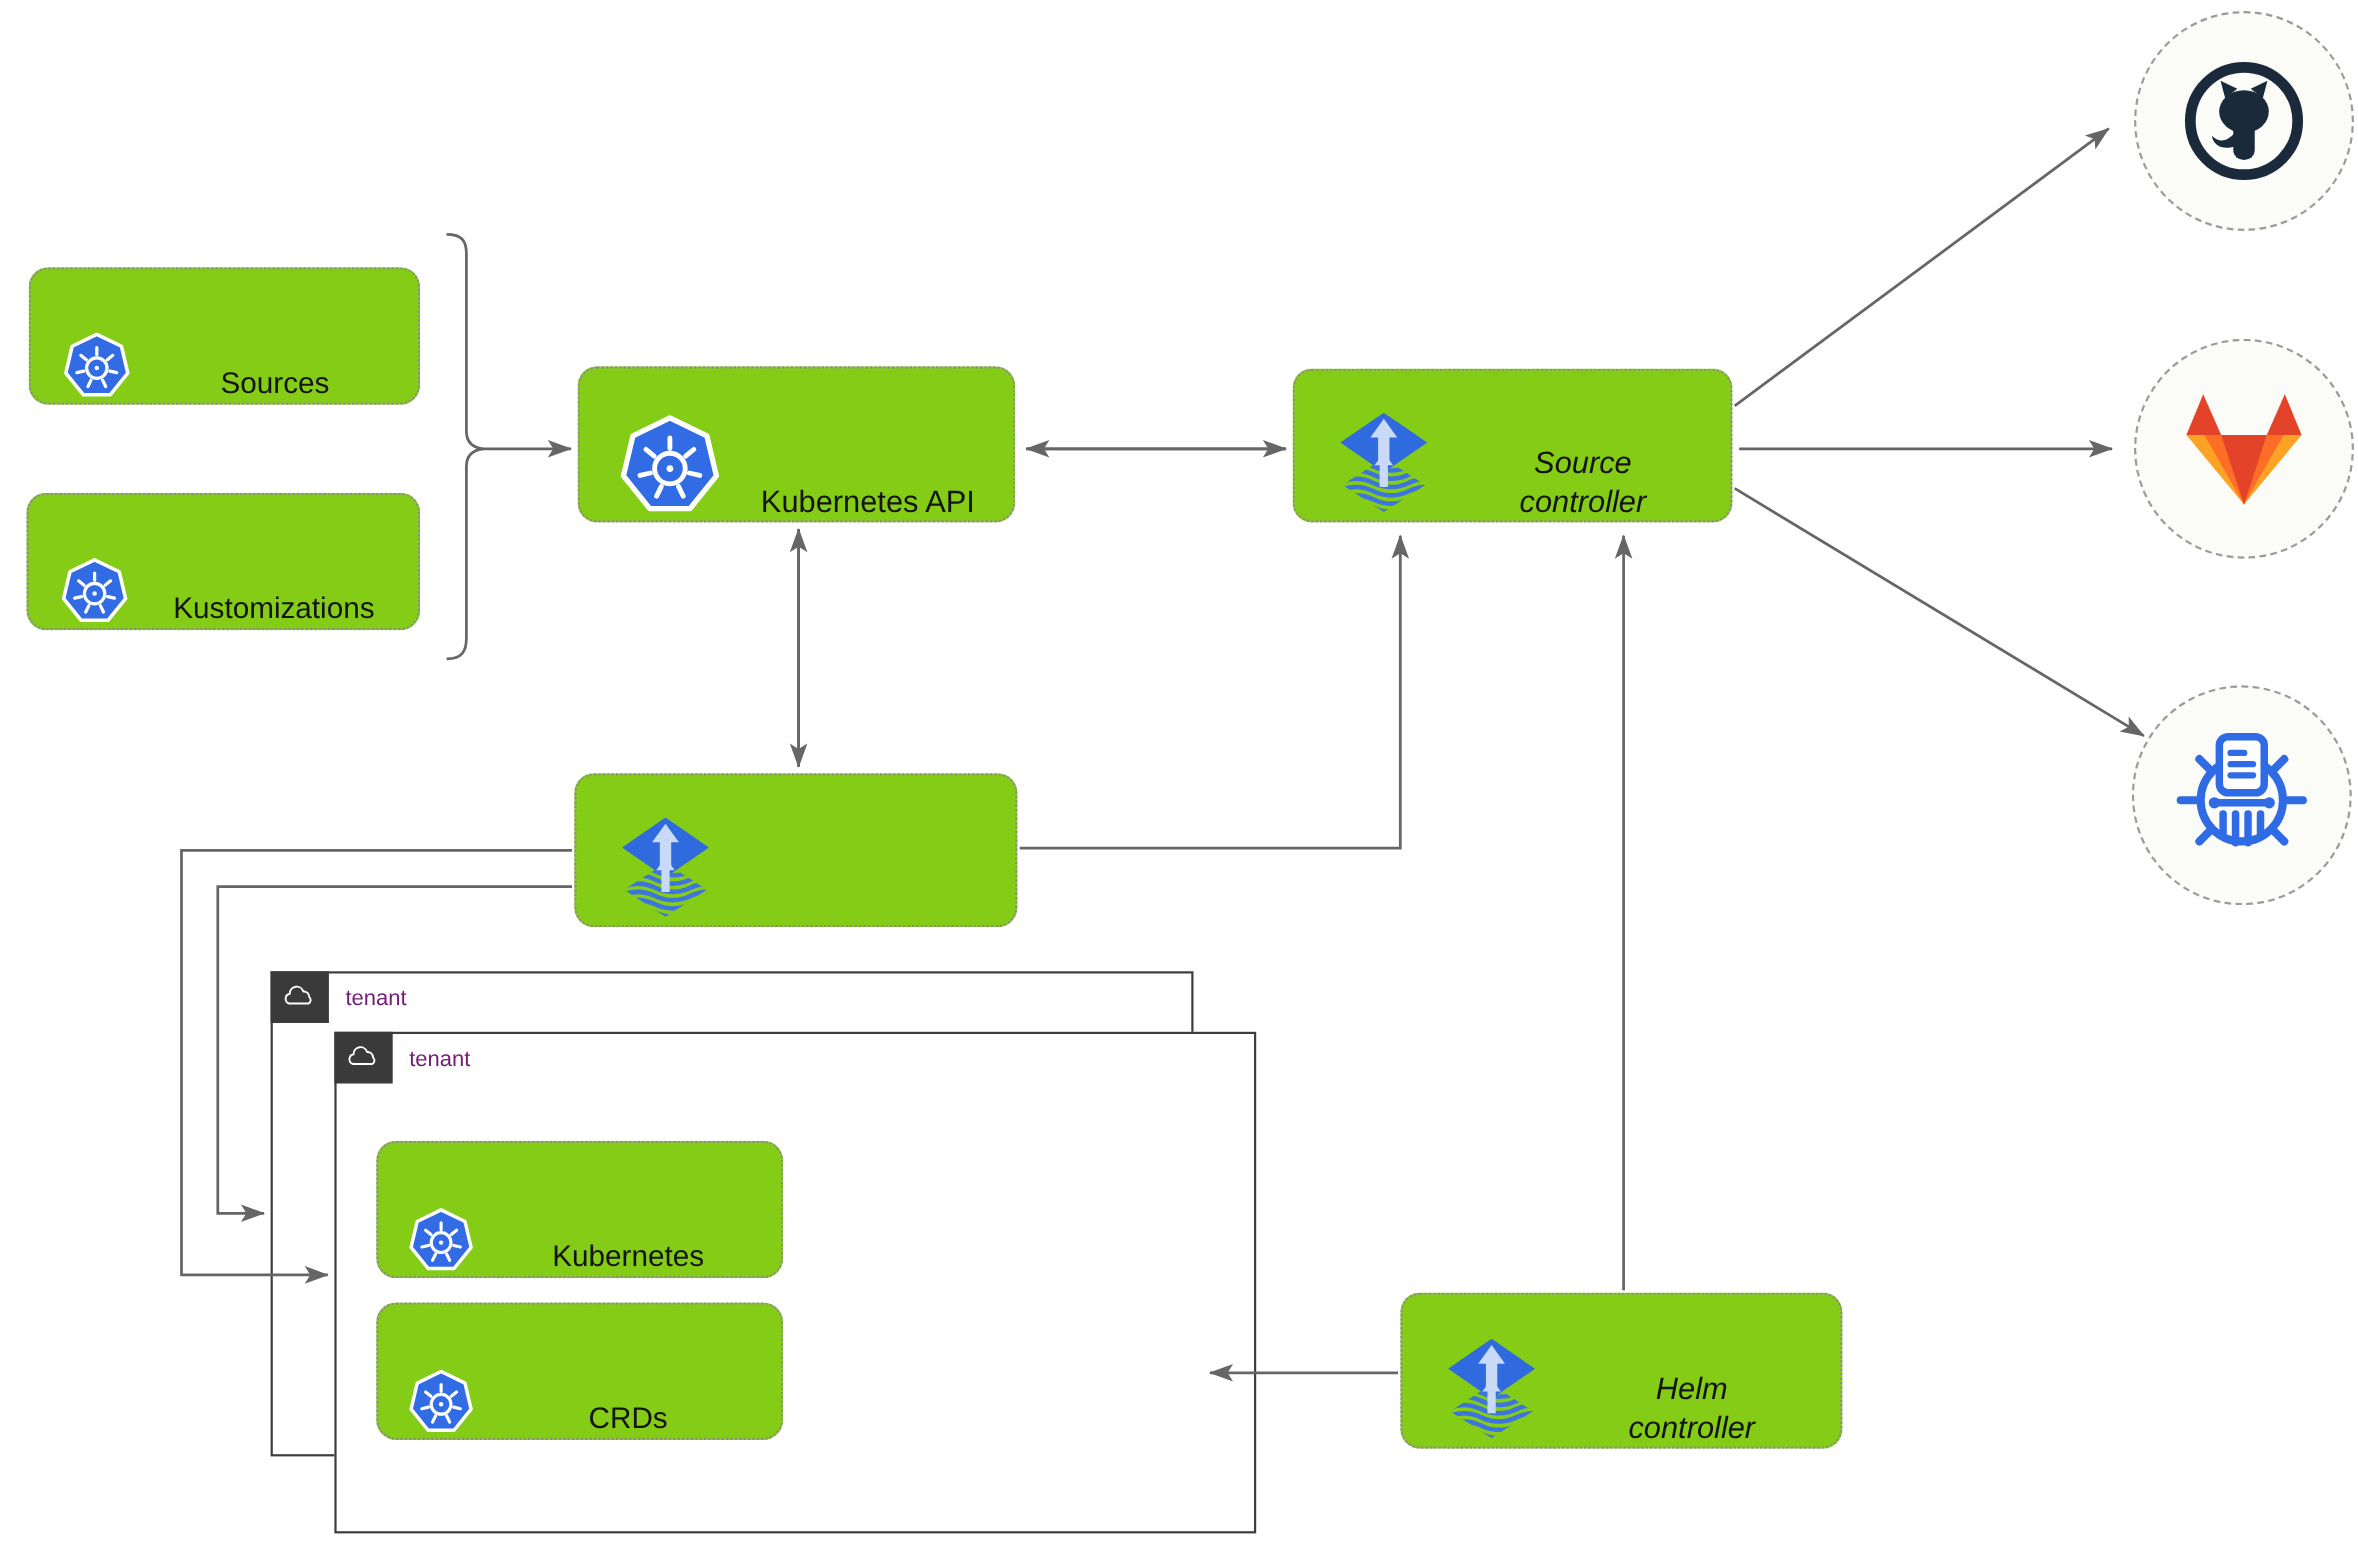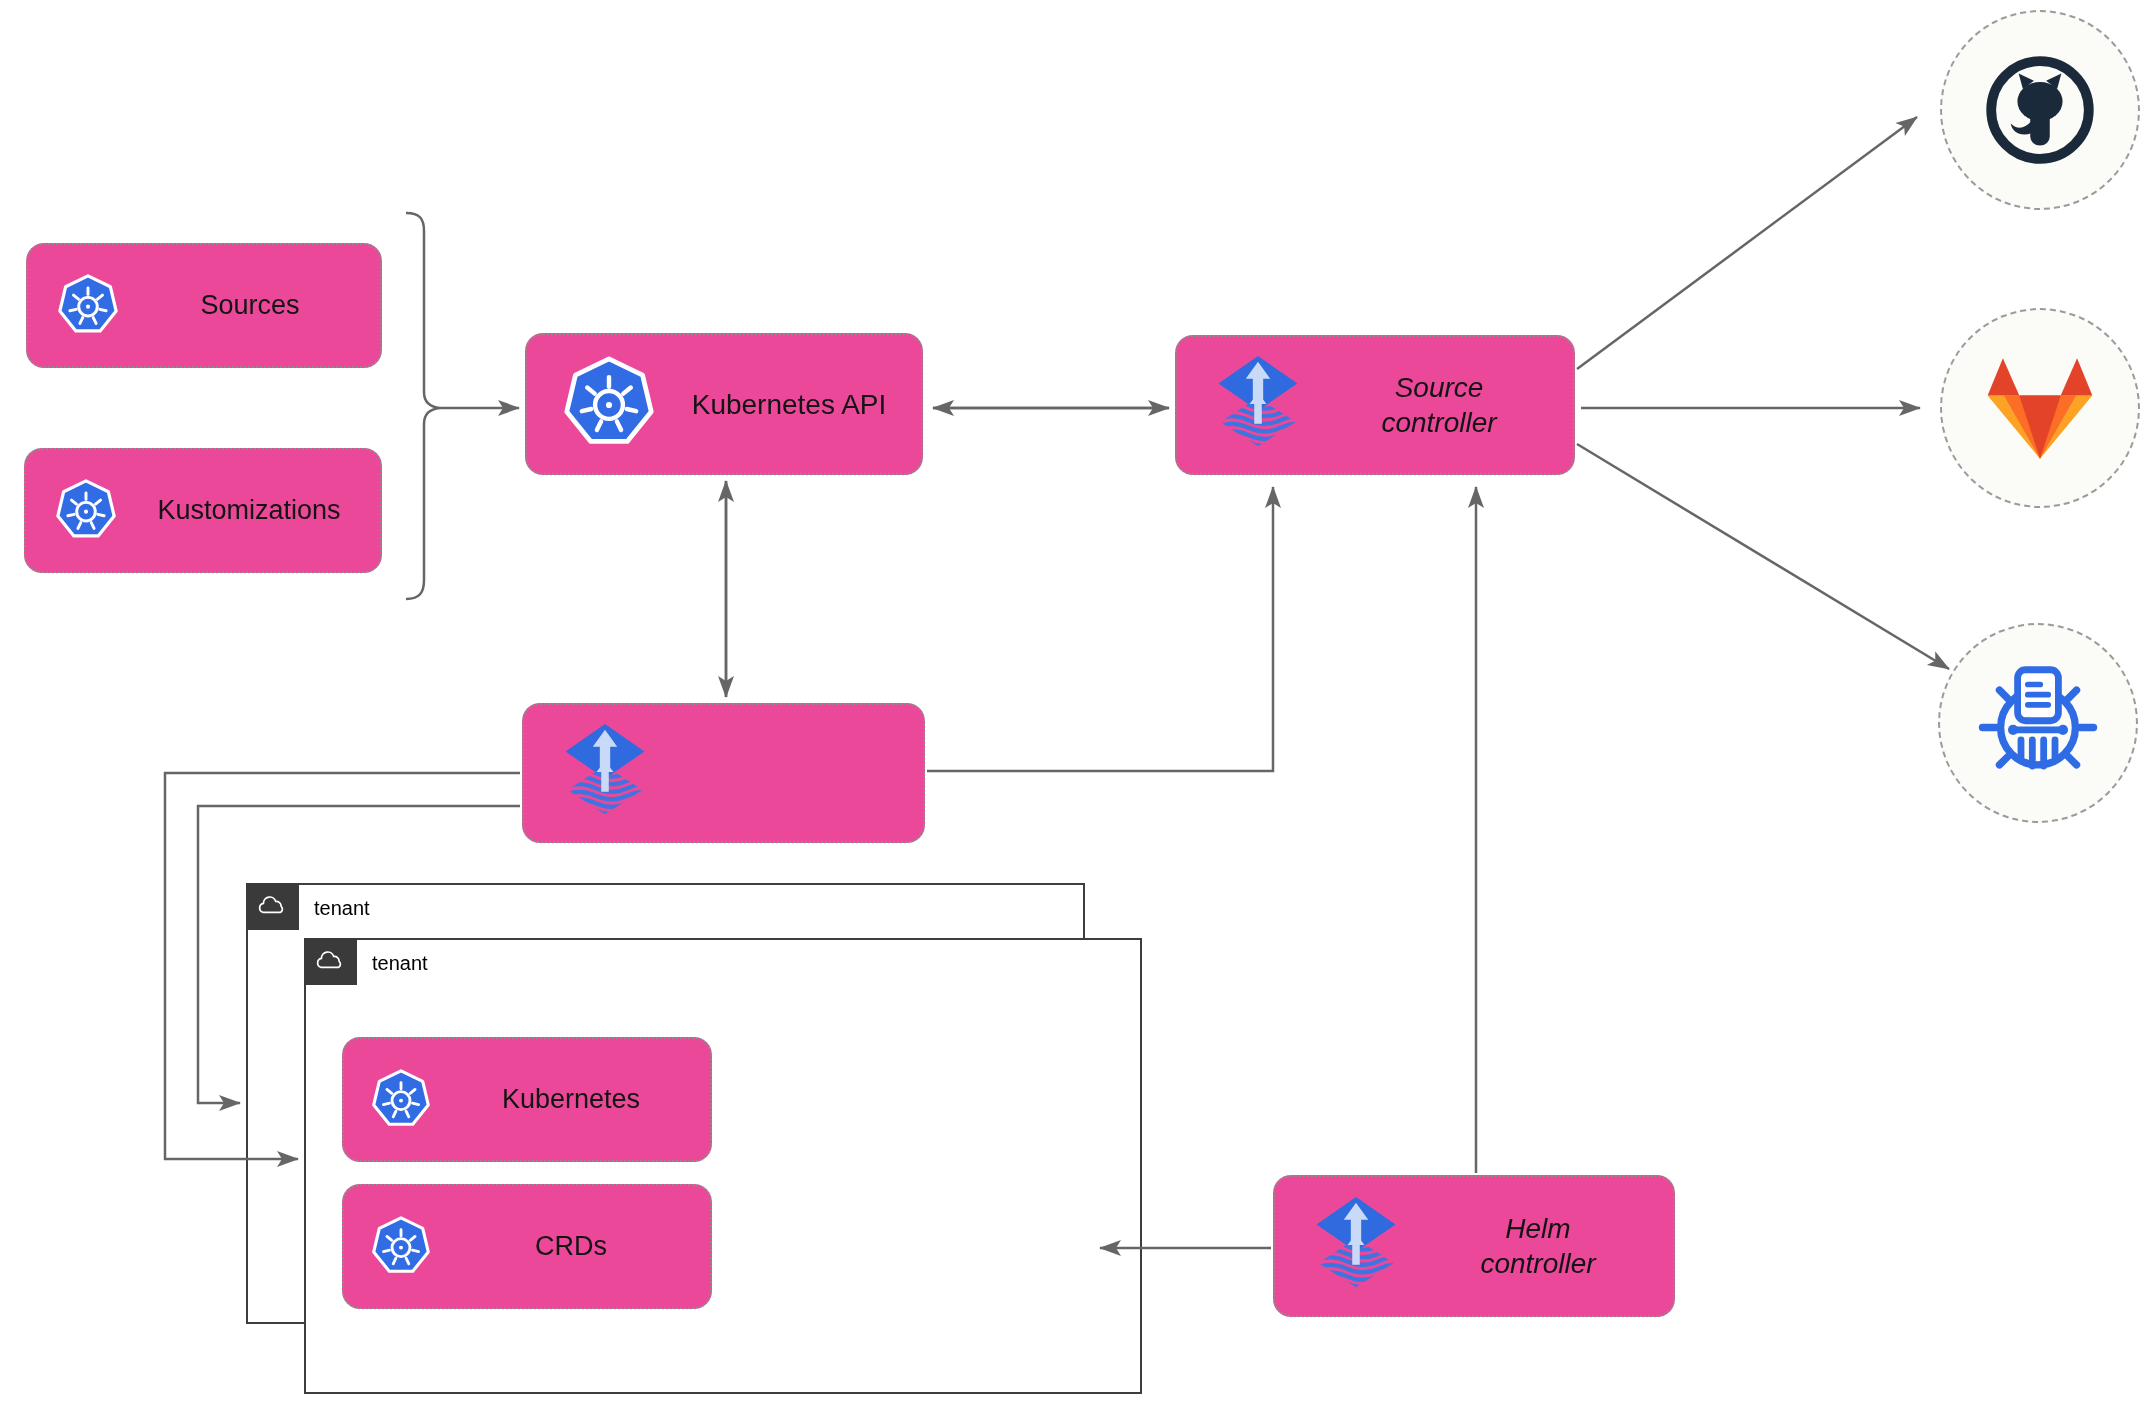--- a/index.html
+++ b/index.html
@@ -1,28 +1,28 @@
 <!DOCTYPE html>
 <html><head>
 <meta charset="utf-8">
 <style>
   html,body{margin:0;padding:0;background:#ffffff;}
   #canvas{position:relative;width:2144px;height:1407px;background:#ffffff;overflow:hidden;
           font-family:"Liberation Sans",sans-serif;color:#141414;}
   svg.overlay{position:absolute;left:0;top:0;width:2144px;height:1407px;pointer-events:none;z-index:10;}
-  .card{position:absolute;background:#ec4899;border:2px dotted #8C8C8C;border-radius:18px;
-        display:flex;align-items:center;box-sizing:border-box;z-index:3;}
+  .card{position:absolute;background:#84cc16;border:2px dotted #8C8C8C;border-radius:18px;
+        display:flex;align-items:flex-end;box-sizing:border-box;z-index:3;}
   .card .ic{flex:0 0 auto;display:block;}
   .card .label{flex:1;text-align:center;font-size:28px;line-height:1.25;color:#141414;padding:0 18px;}
   .card.small .label{font-size:27px;}
   .card.two-line .label{max-width:175px;margin:0 auto;padding:0;font-style:italic;}
   .tenant{position:absolute;background:#ffffff;border:2.5px solid #3D3D3D;box-sizing:border-box;}
   .tenant .badge{position:absolute;top:-2.5px;left:-2.5px;width:53px;height:47px;background:#3A3A3A;
                  display:flex;align-items:center;justify-content:center;}
-  .tenant .tlabel{position:absolute;left:66px;top:0;height:47px;line-height:47px;font-size:20px;color:#000000;}
+  .tenant .tlabel{position:absolute;left:66px;top:0;height:47px;line-height:47px;font-size:20px;color:#701a75;}
   .endpoint{position:absolute;width:200px;height:200px;border-radius:50%;border:2.5px dashed #9B9B9B;
             background:#FBFBF7;display:flex;align-items:center;justify-content:center;box-sizing:border-box;z-index:3;}
   #tenant-back{left:246px;top:883px;width:839px;height:441px;z-index:1;}
   #tenant-front{left:304px;top:938px;width:838px;height:456px;z-index:2;}
   
   #n-sources{left:26px;top:243px;width:356px;height:125px;padding-left:28px;}
   #n-kustomizations{left:24px;top:448px;width:358px;height:125px;padding-left:28px;}
   #n-kapi{left:525px;top:333px;width:398px;height:142px;padding-left:34px;}
   #n-source{left:1175px;top:335px;width:400px;height:140px;padding-left:34px;}
   #n-kustomize{left:522px;top:703px;width:403px;height:140px;padding-left:34px;}

